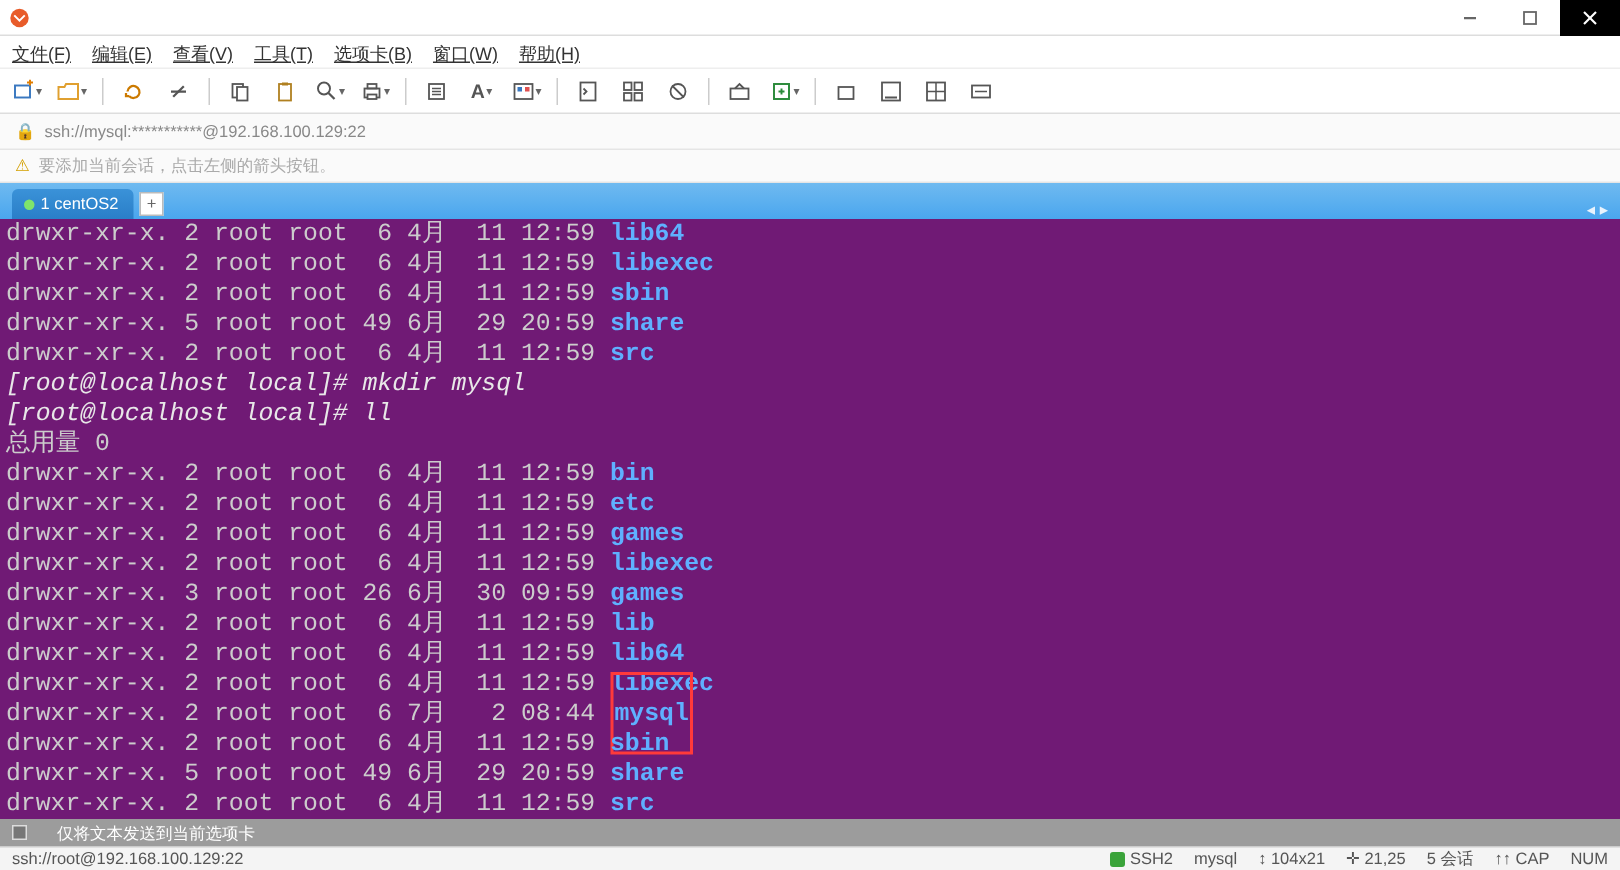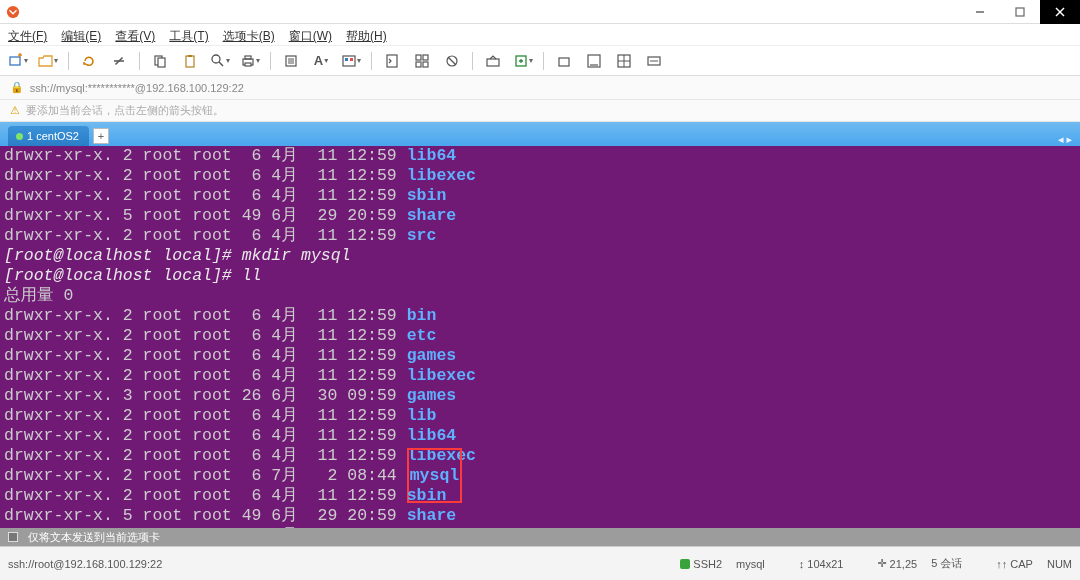--- a/index.html
+++ b/index.html
@@ -22,25 +22,25 @@
 .warn-ic { color:#d4a000; }
 .tabstrip { background:linear-gradient(#6fbaf0,#4aa6ee); height:24px; display:flex; align-items:flex-end; padding:0 6px 0 8px; position:relative;}
 .tab { background:linear-gradient(#3a92d8,#2a7ec8); color:#fff; font-size:11px; padding:3px 10px 3px 8px; border-top-left-radius:4px; border-top-right-radius:4px; display:flex; align-items:center; gap:4px; height:20px;}
 .tab .dot { width:7px; height:7px; border-radius:50%; background:#7fe46b; }
 .addtab { width:16px; height:16px; background:#fff; border:1px solid #bbb; margin-left:4px; display:flex; align-items:center; justify-content:center; color:#666; font-size:11px; margin-bottom:2px;}
 .tabstrip .chev { position:absolute; right:8px; color:#e8f3fd; font-size:11px;}
 .terminal { flex:1; background:#701a75; color:#ccc; font-family:"Consolas","Courier New",monospace; font-size:16.5px; line-height:20px; padding:0 4px 2px 4px; white-space:pre; overflow:hidden;}
 .terminal .dir { color:#5fb0ff; font-weight:bold;}
 .terminal .prompt { color:#e8e8e8;font-style:italic; }
 .terminal .box { border:2px solid #ff3a3a; padding:16px 1px; color:#5fb0ff; font-weight:bold;font-family:Liberation Mono, monospace;}
-.footer1 { background:#9c9c9c; color:#fff; height:18px; display:flex; align-items:center; padding:0 8px; font-size:11px; gap:10px;}
+.footer1 { background:#9c9c9c; color:#fff; height:18px; display:flex; align-items:center; padding:0 8px; font-size:11px; gap:20px;}
 .ft-stop { width:10px; height:10px; border:1px solid #ddd; background:#777;}
-.footer2 { background:#f4f4f4; height:34px; display:flex; align-items:center; padding:0 8px; font-size:11px; color:#555; border-top:1px solid #ccc; justify-content:space-between;}
+.footer2 { background:#f4f4f4; height:16px; display:flex; align-items:center; padding:0 8px; font-size:11px; color:#555; border-top:1px solid #ccc; justify-content:space-between;}
 .footer2 .right { display:flex; gap:14px; align-items:center;}
-.footer2 .pill { display:flex; align-items:center; gap:3px;margin-left:20px;}
+.footer2 .pill { display:flex; align-items:center; gap:3px;}
 .sshbadge { width:10px; height:10px; background:#3aa33a; border-radius:2px;}
 svg { display:block; }
 </style>
 </head>
 <body>
 
 <div class="titlebar">
   <span class="app-icon">
     <svg viewBox="0 0 16 16" width="14" height="14">
         <circle cx="8" cy="8" r="7" fill="#e85c2a"></circle>

